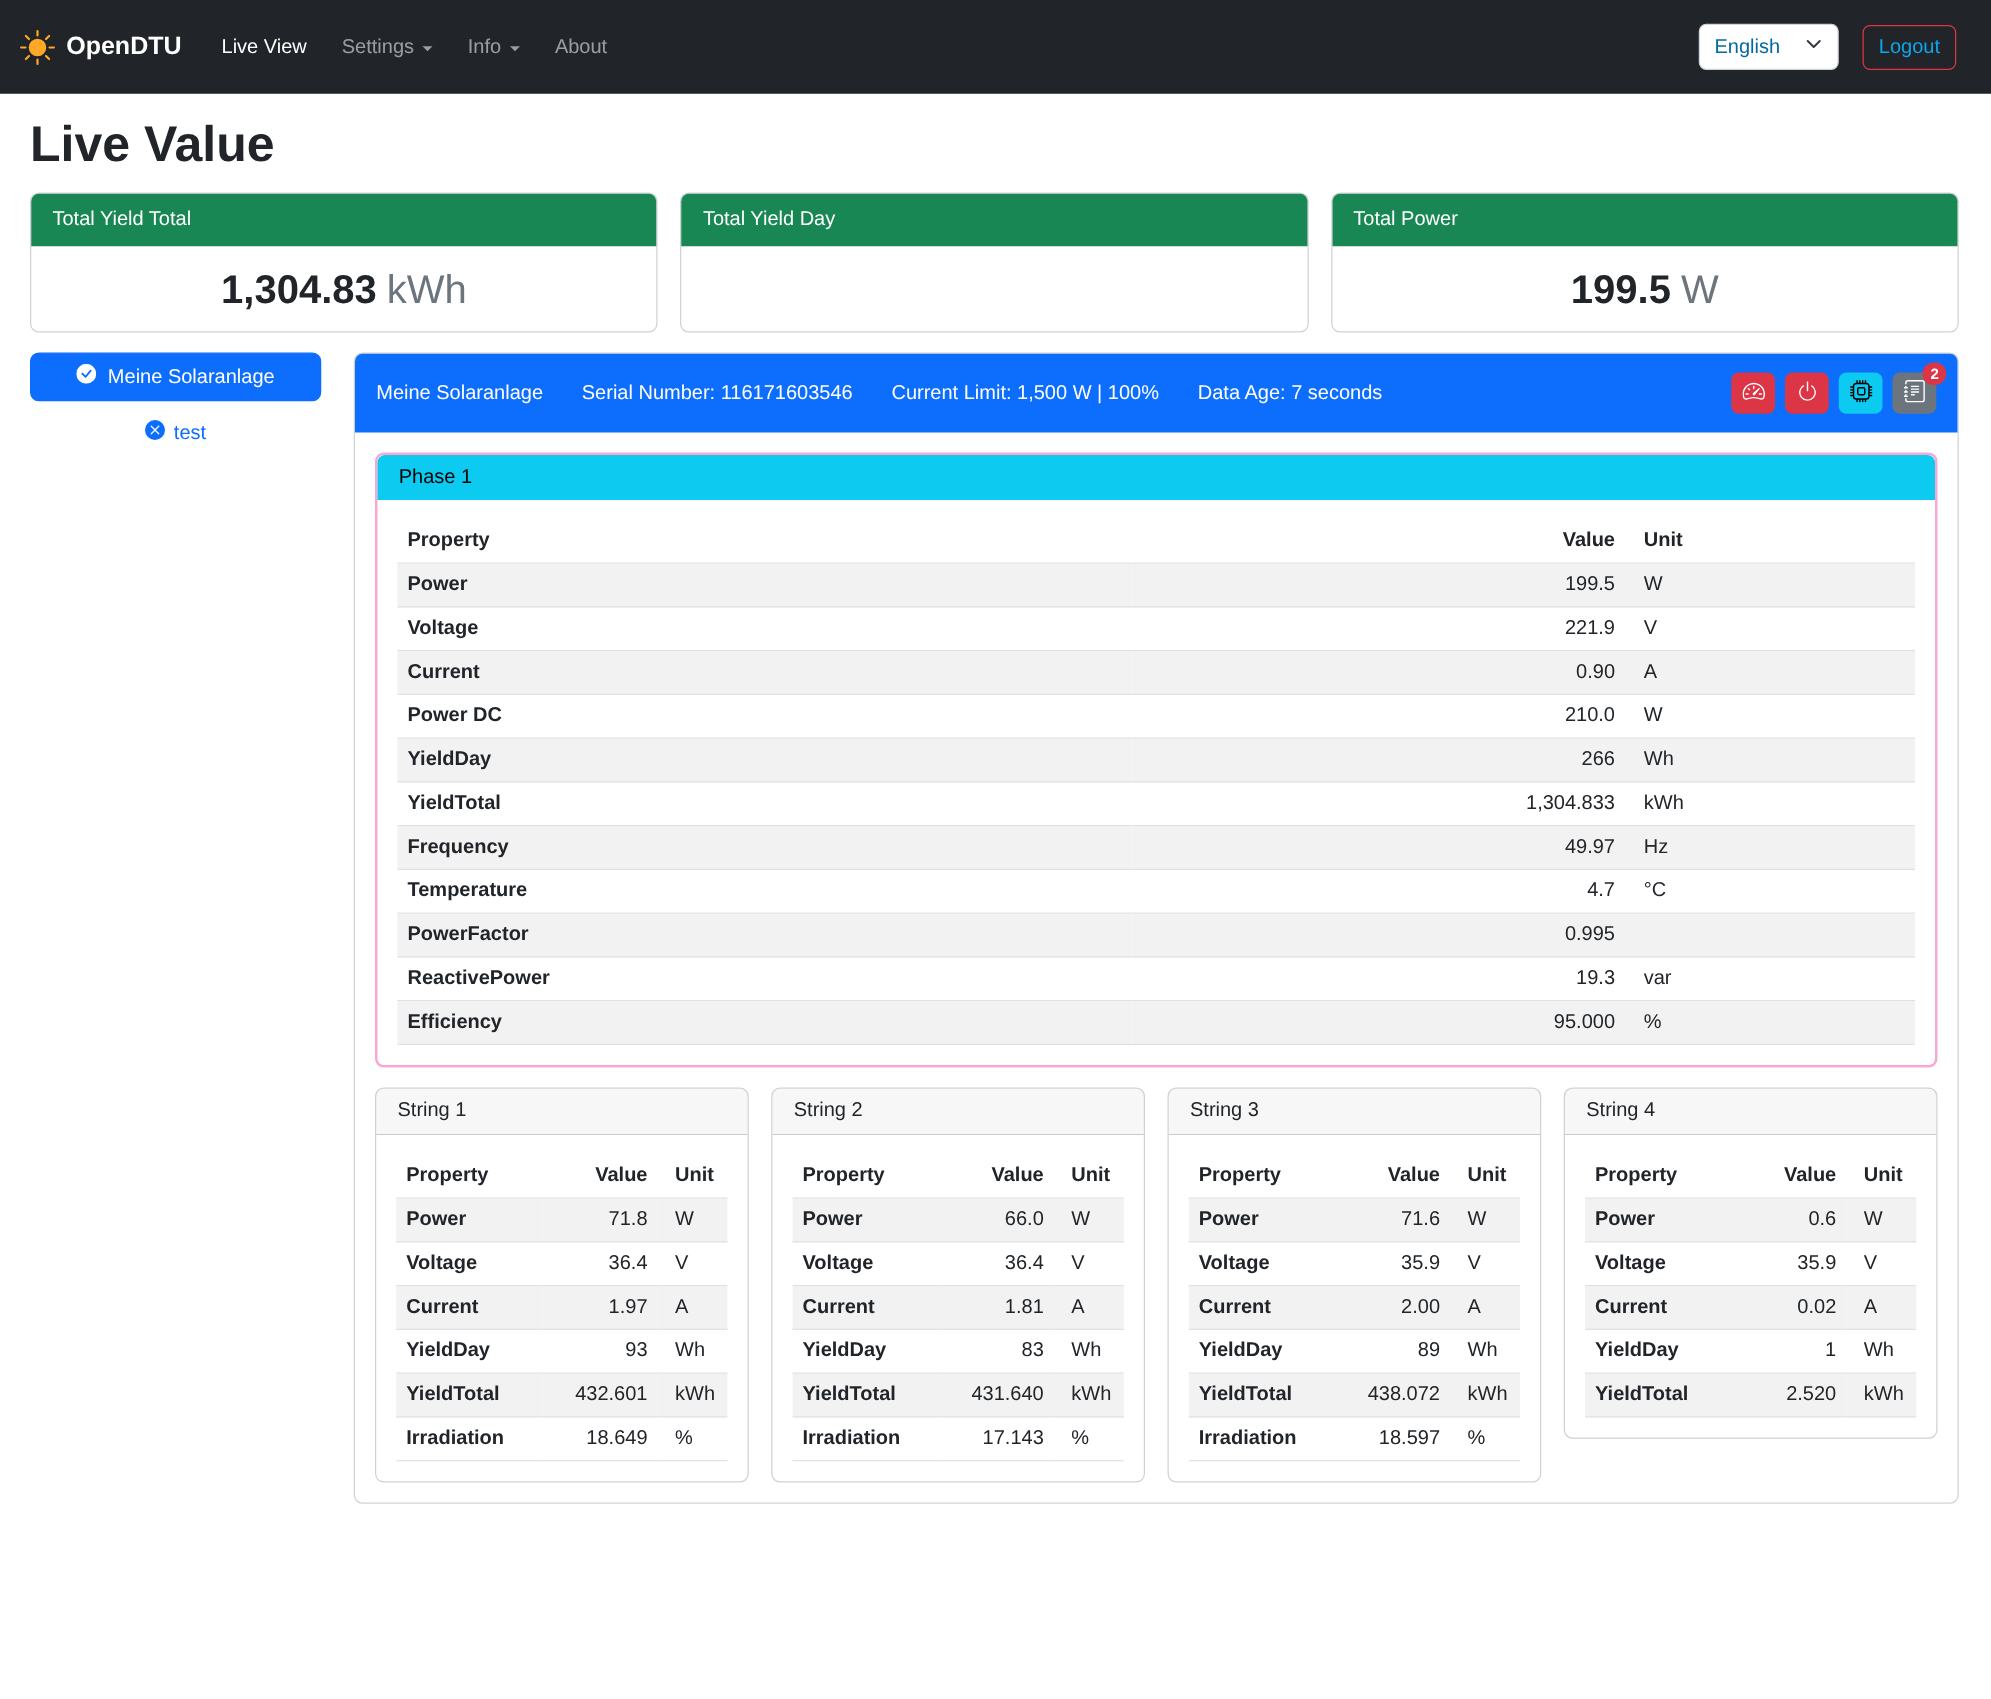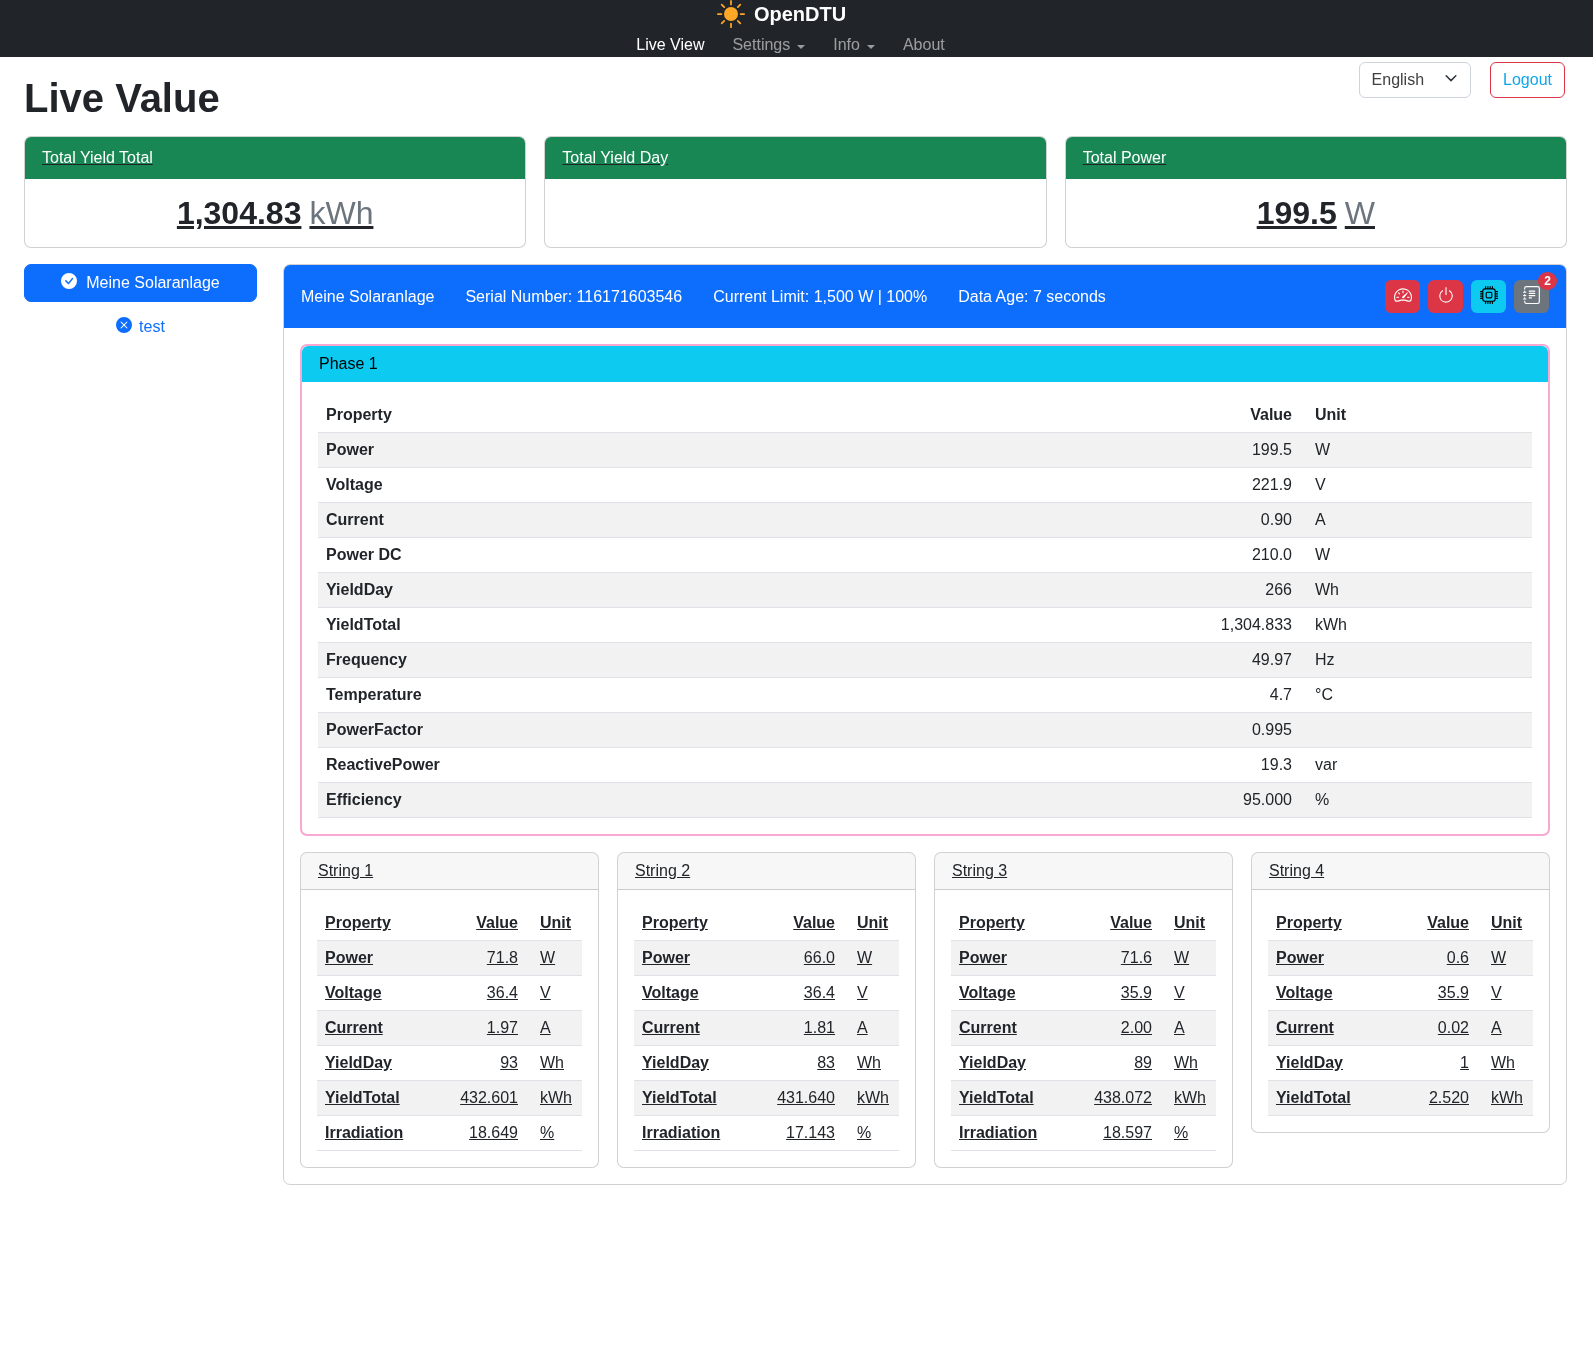--- a/index.html
+++ b/index.html
@@ -5,45 +5,44 @@
   * { box-sizing: border-box; }
   html,body { margin:0; padding:0; }
   body {
     font-family: "Liberation Sans", sans-serif;
     background:#fff;
     color:#212529;
     width:1593px;
   }
   
   .navbar {
-    height:57px; background:#212529; display:flex; align-items:center;
+    height:75px; background:#212529; display:flex; align-items:center;
     padding:0 28px 0 16px;
-    flex-direction:column;
   }
   .brand { display:flex; align-items:center; gap:9px; color:#fff; font-size:20px; font-weight:700; margin-right:18px; cursor:pointer; }
   .brand svg { display:block; }
   .nav-links { display:flex; align-items:flex-start;text-decoration:underline; }
   .nav-link { color:rgba(255,255,255,.55); font-size:16px; padding:8px 14px; display:flex; align-items:center; gap:7px; cursor:pointer; white-space:nowrap; }
   .nav-link.active { color:#fff; }
   .caret { width:0; height:0; border-top:4.5px solid currentColor; border-left:4.5px solid transparent; border-right:4.5px solid transparent; display:inline-block; margin-top:3px; }
   .nav-right { margin-left:auto; display:flex; align-items:center; gap:19px; }
   .lang-select {
     background:#fff; border:1px solid #ced4da; border-radius:6px;
-    padding:8px 12px; font-size:16px; color:#404040; display:flex; align-items:center; gap:20px; cursor:pointer;
+    padding:8px 12px; font-size:16px; color:#0369a1; display:flex; align-items:center; gap:20px; cursor:pointer;
   }
   .logout-btn {
     background:transparent; color:#0ea5e9; border:1px solid #dc3545; border-radius:6px;
     padding:8px 12px; font-size:16px; font-family:inherit; cursor:pointer;
   }
   
   .container { padding:0 26px 0 24px; }
   h1.page-title { font-size:40px; font-weight:600; margin:19px 0 15px 0; }
   
   .summary-row { display:grid; grid-template-columns:repeat(3,1fr); gap:18px; }
-  .card { background:#fff; border:1px solid rgba(0,0,0,.18); border-radius:7px;text-decoration:underline; }
+  .card { background:#fff; border:1px solid rgba(0,0,0,.18); border-radius:7px; }
   .card-header-green {
     background:#198754; color:#fff; font-size:16px; padding:12px 17px;
     border-radius:6px 6px 0 0;
   }
   .summary-body { padding:15px 16px; text-align:center; font-size:32px; line-height:38px; }
   .value-number { font-weight:700; }
   .value-unit { color:#6c757d; font-weight:500; margin-left:8px; }
   
   .content-row { display:flex; gap:26px; margin-top:16px; align-items:flex-start; margin-bottom:30px; }
   .sidebar { width:233px; flex:none; }

